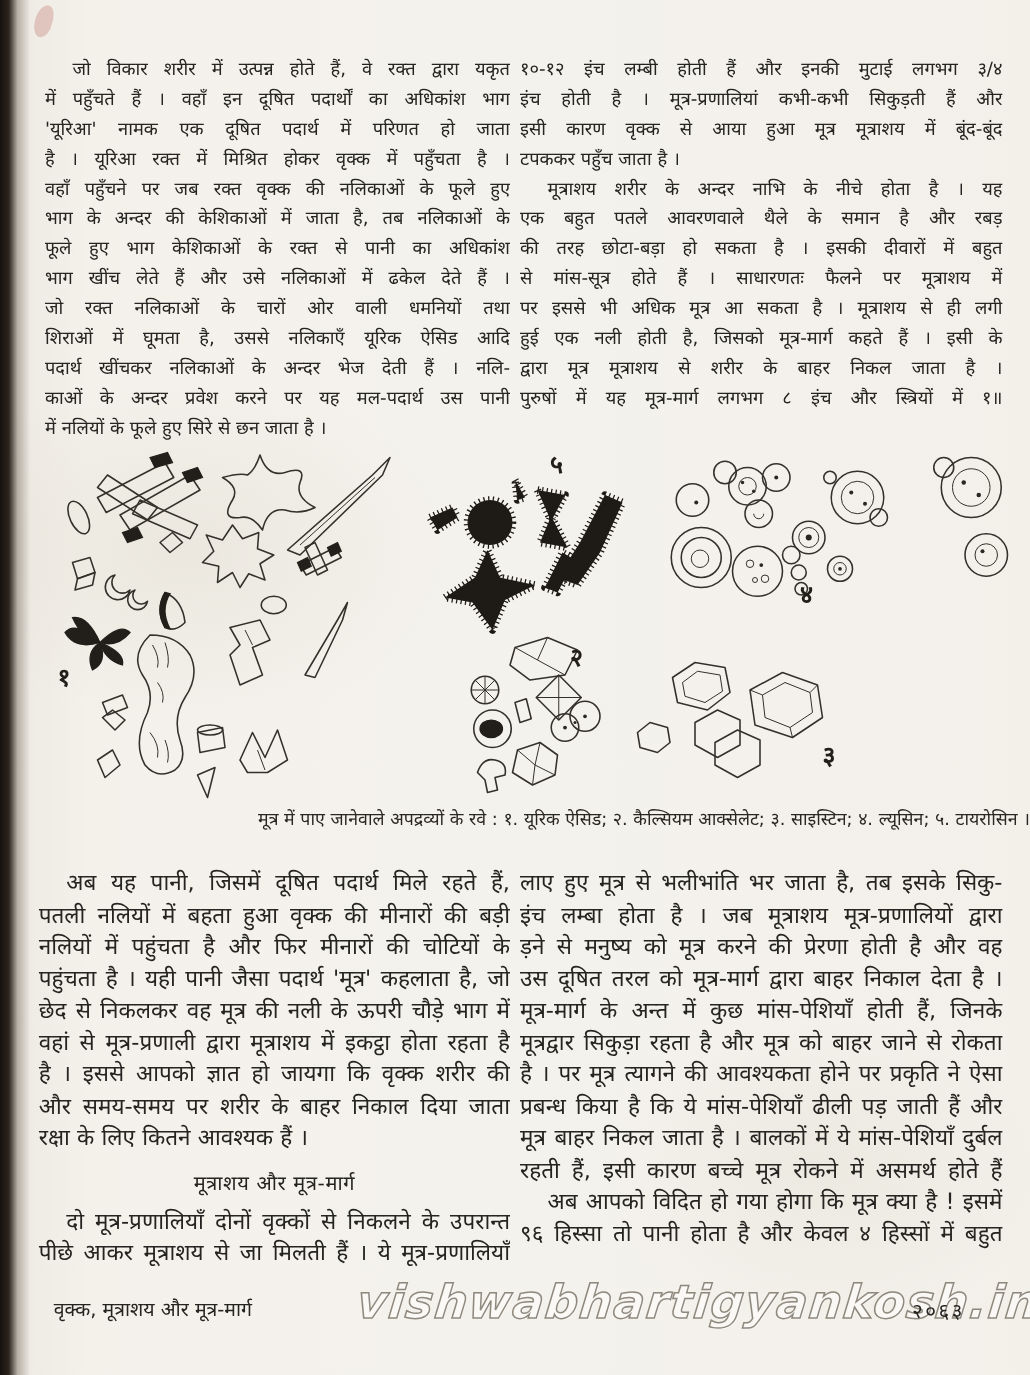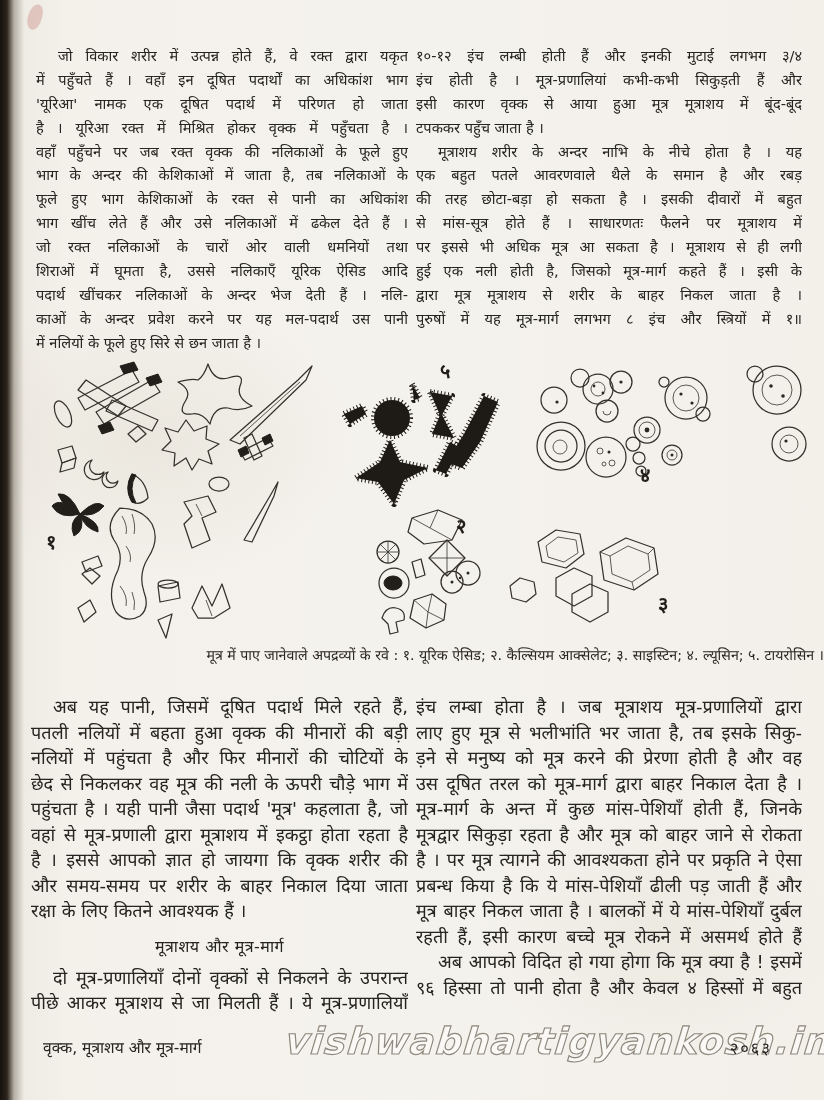--- a/index.html
+++ b/index.html
@@ -224,36 +224,36 @@
       </div>
   </div>
 
   <div class="caption">मूत्र में पाए जानेवाले अपद्रव्यों के रवे : १. यूरिक ऐसिड; २. कैल्सियम आक्सेलेट; ३. साइस्टिन; ४. ल्यूसिन; ५. टायरोसिन ।</div>
 
   <div class="col lower" id="bottom-left">
     <div id="bl-para1">
         <div class="tline ind">अब यह पानी, जिसमें दूषित पदार्थ मिले रहते हैं, पतली-</div>
         <div class="tline">पतली नलियों में बहता हुआ वृक्क की मीनारों की बड़ी</div>
         <div class="tline">नलियों में पहुंचता है और फिर मीनारों की चोटियों के</div>
+        <div class="tline">पहुंचता है । यही पानी जैसा पदार्थ 'मूत्र' कहलाता है, जो</div>
         <div class="tline">छेद से निकलकर वह मूत्र की नली के ऊपरी चौड़े भाग में</div>
-        <div class="tline">पहुंचता है । यही पानी जैसा पदार्थ 'मूत्र' कहलाता है, जो</div>
         <div class="tline">वहां से मूत्र-प्रणाली द्वारा मूत्राशय में इकट्ठा होता रहता है</div>
         <div class="tline">है । इससे आपको ज्ञात हो जायगा कि वृक्क शरीर की</div>
         <div class="tline">और समय-समय पर शरीर के बाहर निकाल दिया जाता</div>
         <div class="tline pend">रक्षा के लिए कितने आवश्यक हैं ।</div>
       </div>
     <div class="section-heading">मूत्राशय और मूत्र-मार्ग</div>
     <div id="bl-para2">
         <div class="tline ind">दो मूत्र-प्रणालियाँ दोनों वृक्कों से निकलने के उपरान्त</div>
         <div class="tline">पीछे आकर मूत्राशय से जा मिलती हैं । ये मूत्र-प्रणालियाँ</div>
       </div>
   </div>
   <div class="col lower" id="bottom-right">
+      <div class="tline">लाए हुए मूत्र से भलीभांति भर जाता है, तब इसके सिकु-</div>
       <div class="tline">इंच लम्बा होता है । जब मूत्राशय मूत्र-प्रणालियों द्वारा</div>
-      <div class="tline">लाए हुए मूत्र से भलीभांति भर जाता है, तब इसके सिकु-</div>
       <div class="tline">ड़ने से मनुष्य को मूत्र करने की प्रेरणा होती है और वह</div>
       <div class="tline">उस दूषित तरल को मूत्र-मार्ग द्वारा बाहर निकाल देता है ।</div>
       <div class="tline">मूत्र-मार्ग के अन्त में कुछ मांस-पेशियाँ होती हैं, जिनके कारण</div>
       <div class="tline">मूत्रद्वार सिकुड़ा रहता है और मूत्र को बाहर जाने से रोकता</div>
       <div class="tline">है । पर मूत्र त्यागने की आवश्यकता होने पर प्रकृति ने ऐसा</div>
       <div class="tline">प्रबन्ध किया है कि ये मांस-पेशियाँ ढीली पड़ जाती हैं और</div>
       <div class="tline">मूत्र बाहर निकल जाता है । बालकों में ये मांस-पेशियाँ दुर्बल</div>
       <div class="tline">रहती हैं, इसी कारण बच्चे मूत्र रोकने में असमर्थ होते हैं</div>
       <div class="tline ind">अब आपको विदित हो गया होगा कि मूत्र क्या है ! इसमें</div>
       <div class="tline">९६ हिस्सा तो पानी होता है और केवल ४ हिस्सों में बहुत</div>

